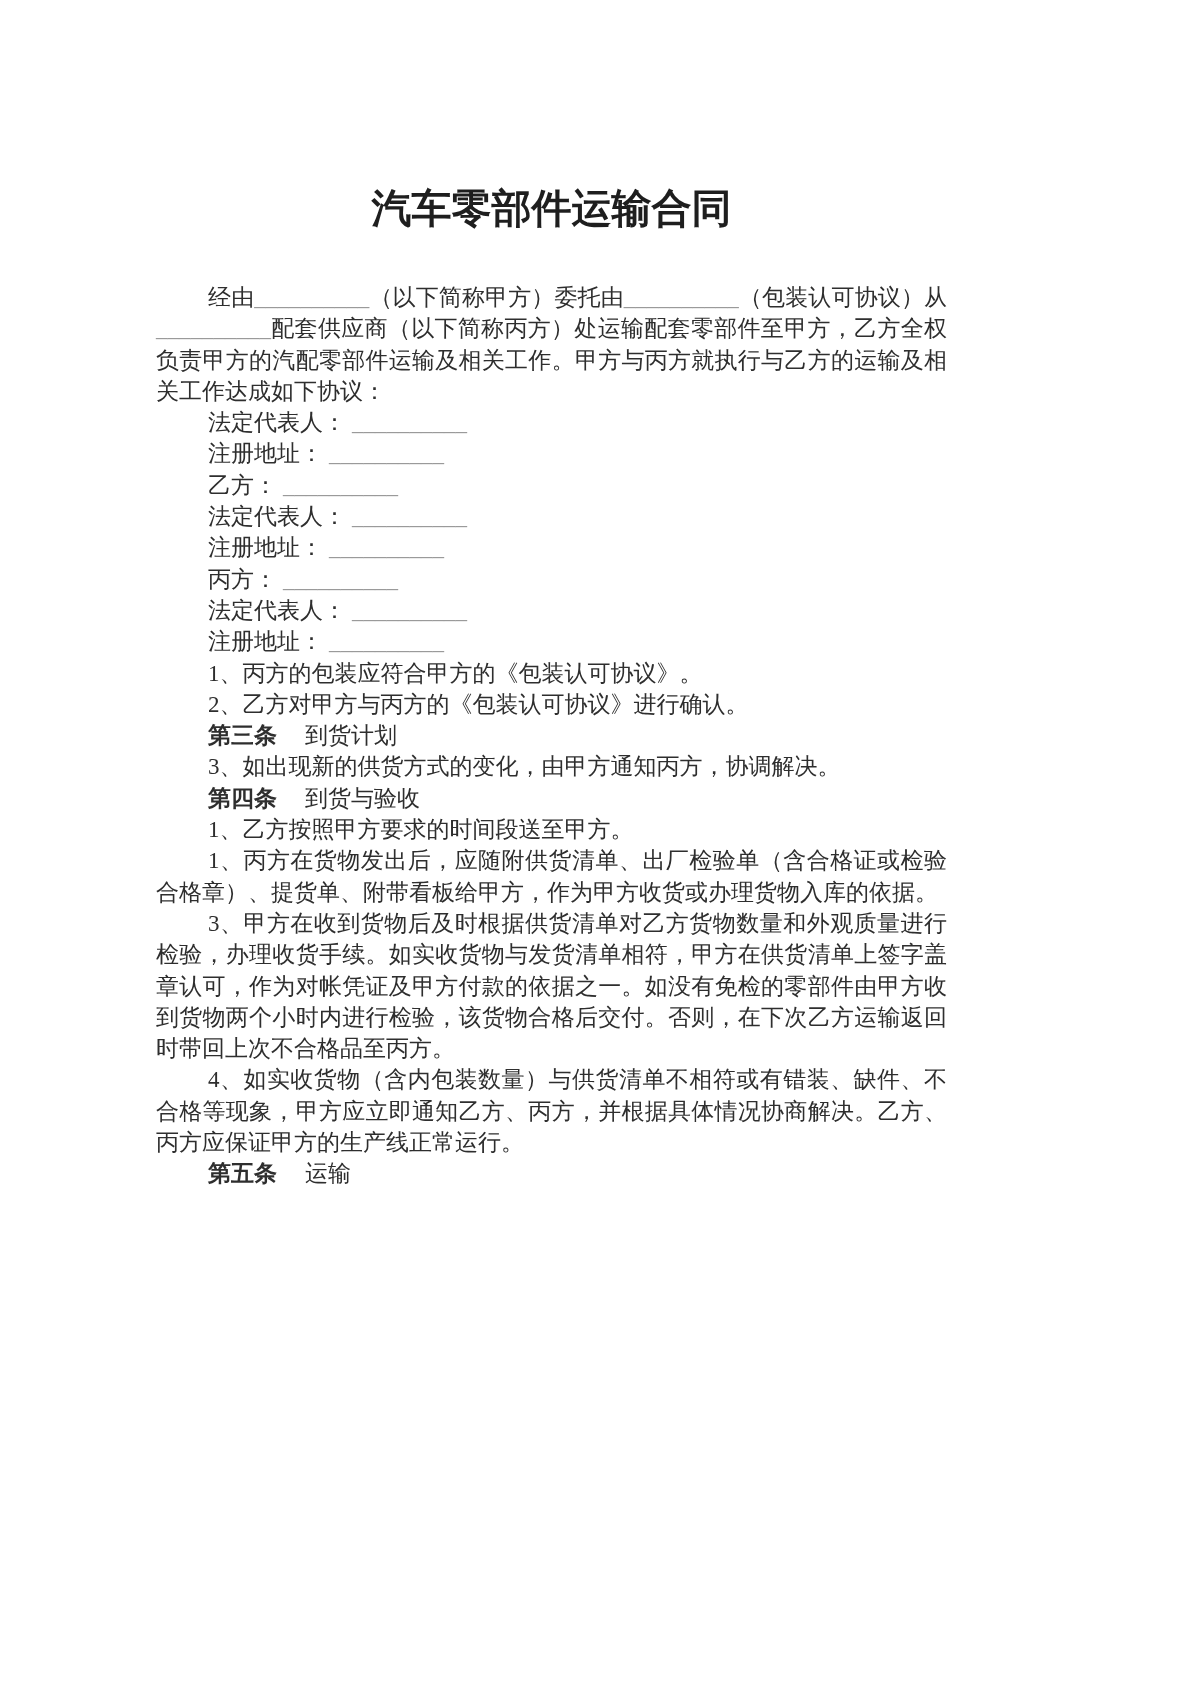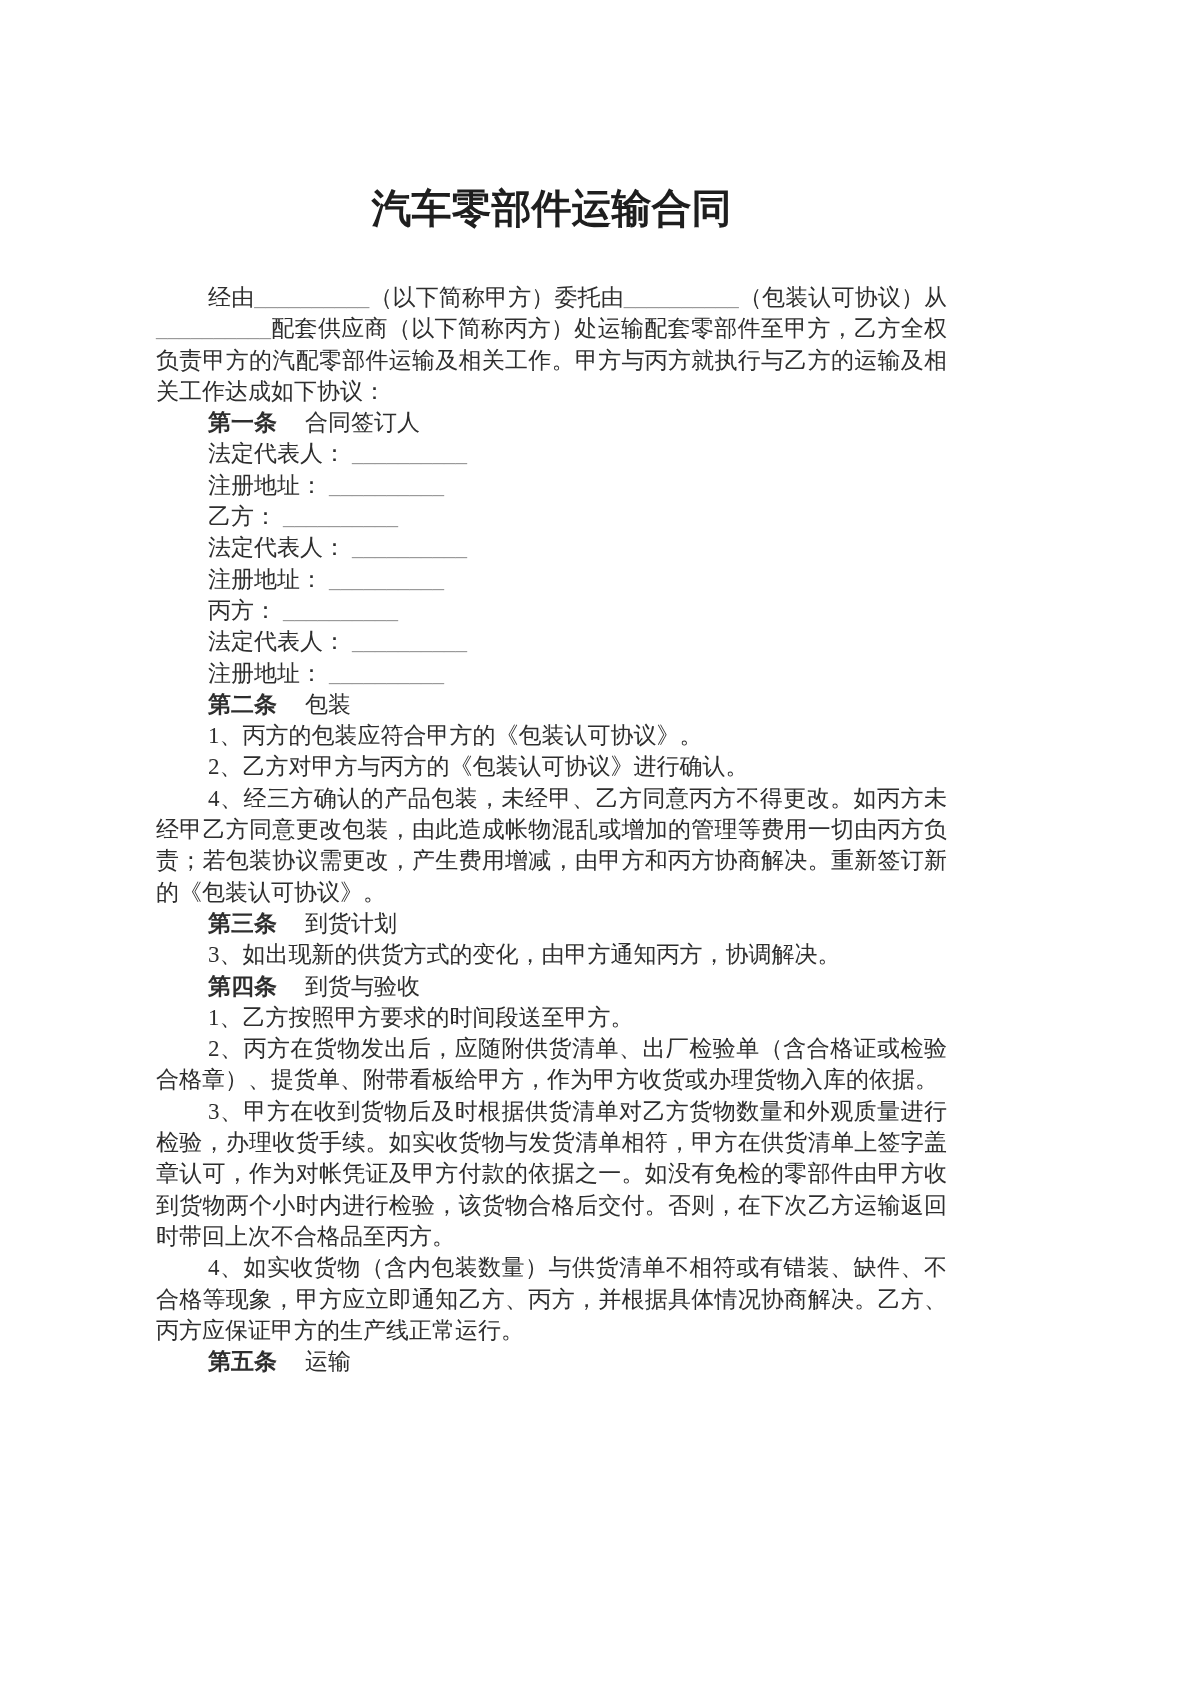--- a/index.html
+++ b/index.html
@@ -51,50 +51,43 @@
 </style>
 </head>
 <body>
 
 <div class="page">
 
   <h1 class="doc-title">汽车零部件运输合同</h1>
 
   <p class="para"><span>经由</span><span class="blank">__________</span><span>（以下简称甲方）委托由</span><span class="blank">__________</span><span>（包装认可协议）从</span><span class="blank">__________</span><span>配套供应商（以下简称丙方）处运输配套零部件至甲方，乙方全权负责甲方的汽配零部件运输及相关工作。甲方与丙方就执行与乙方的运输及相关工作达成如下协议：</span></p>
 
-  <p class="heading">
-    <span class="art-num">第一条</span><span class="art-title">合同签订人</span>
-  </p>
 
   <p class="party"><span>法定代表人：</span><span class="blank">__________</span></p>
   <p class="party"><span>注册地址：</span><span class="blank">__________</span></p>
   <p class="party"><span>乙方：</span><span class="blank">__________</span></p>
   <p class="party"><span>法定代表人：</span><span class="blank">__________</span></p>
   <p class="party"><span>注册地址：</span><span class="blank">__________</span></p>
   <p class="party"><span>丙方：</span><span class="blank">__________</span></p>
   <p class="party"><span>法定代表人：</span><span class="blank">__________</span></p>
   <p class="party"><span>注册地址：</span><span class="blank">__________</span></p>
 
-  <p class="heading">
-    <span class="art-num">第二条</span><span class="art-title">包装</span>
-  </p>
   <p class="para">1、丙方的包装应符合甲方的《包装认可协议》。</p>
   <p class="para">2、乙方对甲方与丙方的《包装认可协议》进行确认。</p>
-  <p class="para">4、经三方确认的产品包装，未经甲、乙方同意丙方不得更改。如丙方未经甲乙方同意更改包装，由此造成帐物混乱或增加的管理等费用一切由丙方负责；若包装协议需更改，产生费用增减，由甲方和丙方协商解决。重新签订新的《包装认可协议》。</p>
 
   <p class="heading">
     <span class="art-num">第三条</span><span class="art-title">到货计划</span>
   </p>
   <p class="para">3、如出现新的供货方式的变化，由甲方通知丙方，协调解决。</p>
 
   <p class="heading">
     <span class="art-num">第四条</span><span class="art-title">到货与验收</span>
   </p>
   <p class="para">1、乙方按照甲方要求的时间段送至甲方。</p>
-  <p class="para">2、丙方在货物发出后，应随附供货清单、出厂检验单（含合格证或检验合格章）、提货单、附带看板给甲方，作为甲方收货或办理货物入库的依据。</p>
+  <p class="para">1、丙方在货物发出后，应随附供货清单、出厂检验单（含合格证或检验合格章）、提货单、附带看板给甲方，作为甲方收货或办理货物入库的依据。</p>
   <p class="para">3、甲方在收到货物后及时根据供货清单对乙方货物数量和外观质量进行检验，办理收货手续。如实收货物与发货清单相符，甲方在供货清单上签字盖章认可，作为对帐凭证及甲方付款的依据之一。如没有免检的零部件由甲方收到货物两个小时内进行检验，该货物合格后交付。否则，在下次乙方运输返回时带回上次不合格品至丙方。</p>
   <p class="para">4、如实收货物（含内包装数量）与供货清单不相符或有错装、缺件、不合格等现象，甲方应立即通知乙方、丙方，并根据具体情况协商解决。乙方、丙方应保证甲方的生产线正常运行。</p>
 
   <p class="heading">
     <span class="art-num">第五条</span><span class="art-title">运输</span>
   </p>
 
 </div>
 
 </body></html>

